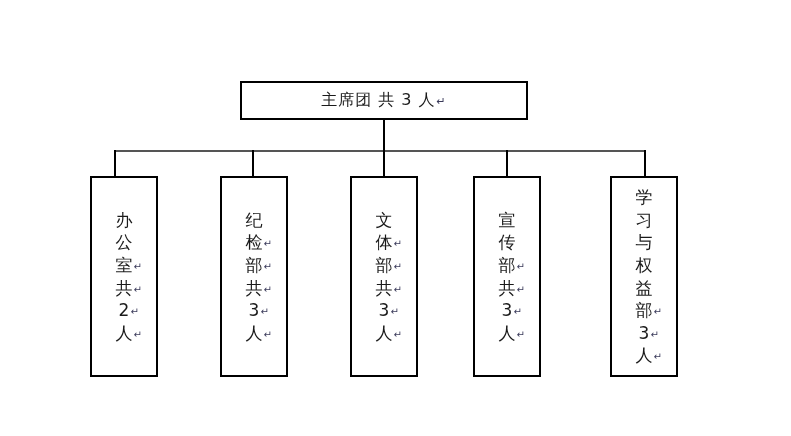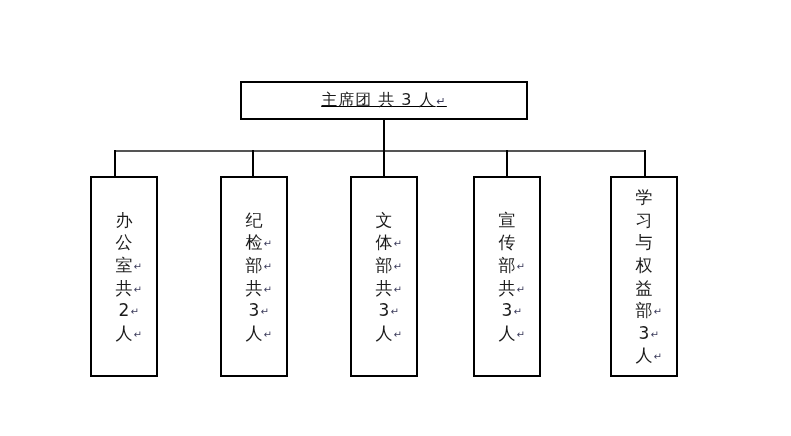--- a/index.html
+++ b/index.html
@@ -27,21 +27,20 @@
     left: 240px;
     top: 81px;
     width: 288px;
     height: 39px;
     box-sizing: border-box;
     border: 2px solid #000000;
     background: #ffffff;
     display: flex;
     align-items: center;
     justify-content: center;
-    text-decoration: underline;
   }
   .root-label {
     font-size: 16px;
     color: #1a1a1a;
     letter-spacing: 1px;
     white-space: nowrap;
     font-family: "DejaVu Sans", "Liberation Sans", sans-serif;
   }
   .pilcrow {
     font-size: 11px;

